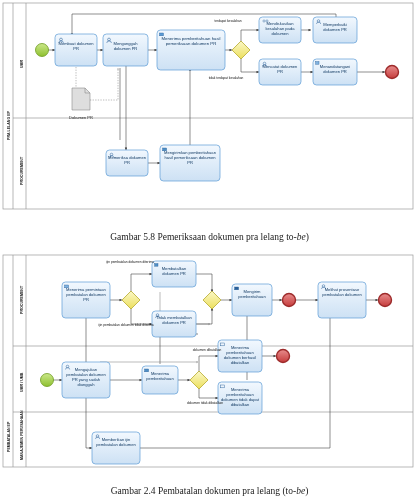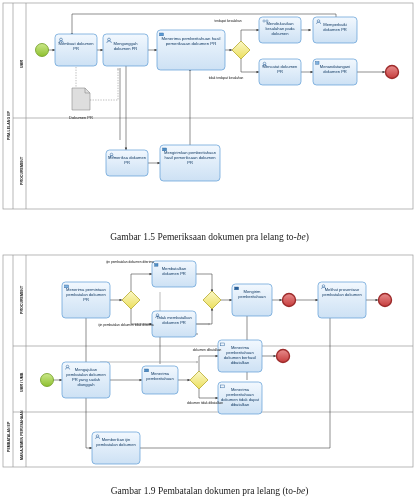--- a/index.html
+++ b/index.html
@@ -201,21 +201,21 @@
     <path d="M76,67 L76,87"></path>
     <path d="M90,100 L118,100 L118,68" marker-end="url(#ahw)"></path>
   </g>
 
   <text class="lbl" x="228" y="22" text-anchor="middle">terdapat kesalahan</text>
   <text class="lbl" x="226" y="79" text-anchor="middle">tidak terdapat kesalahan</text>
 </svg>
 </div>
 
 <div class="caption cap1">
-  <span>Gambar 1.5 Pemeriksaan dokumen pra lelang to-</span><em>be</em><span>)</span>
+  <span>Gambar 5.8 Pemeriksaan dokumen pra lelang to-</span><em>be</em><span>)</span>
 </div>
 
 <div class="figure fig2">
 <svg viewBox="0 0 419 228" width="419" height="228" xmlns="http://www.w3.org/2000/svg">
 
   <g>
     <rect x="3" y="3" width="410" height="212" fill="#ffffff" stroke="#9a9a9a" stroke-width="0.7"></rect>
     <line x1="13" y1="3" x2="13" y2="215" stroke="#9a9a9a" stroke-width="0.7"></line>
     <line x1="26" y1="3" x2="26" y2="215" stroke="#9a9a9a" stroke-width="0.7"></line>
     <line x1="13" y1="94" x2="413" y2="94" stroke="#9a9a9a" stroke-width="0.7"></line>
@@ -385,14 +385,14 @@
   </g>
 
   <text class="lbl" x="130" y="11" text-anchor="middle">ijin pembatalan dokumen diterima</text>
   <text class="lbl" x="126" y="74" text-anchor="middle">ijin pembatalan dokumen tidak diterima</text>
   <text class="lbl" x="207" y="99" text-anchor="middle">dokumen dibatalkan</text>
   <text class="lbl" x="205" y="152" text-anchor="middle">dokumen tidak dibatalkan</text>
 </svg>
 </div>
 
 <div class="caption cap2">
-  <span>Gambar 1.9 Pembatalan dokumen pra lelang (to-</span><em>be</em><span>)</span>
+  <span>Gambar 2.4 Pembatalan dokumen pra lelang (to-</span><em>be</em><span>)</span>
 </div>
 
 </body></html>

